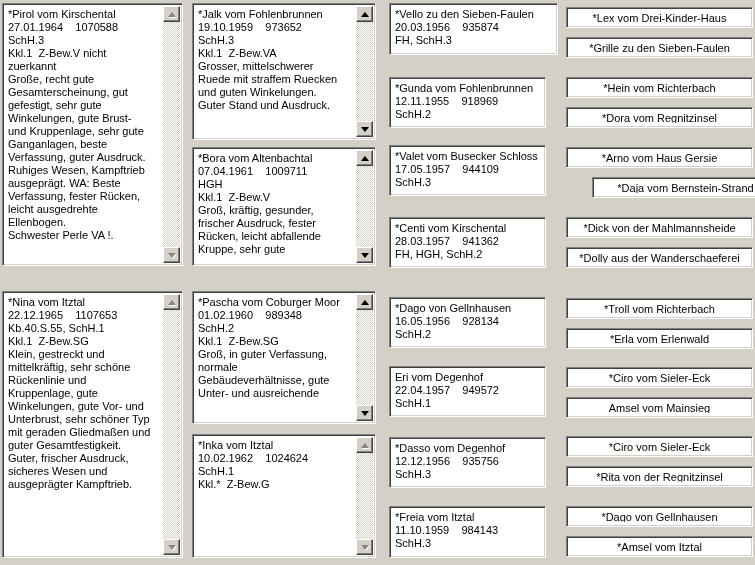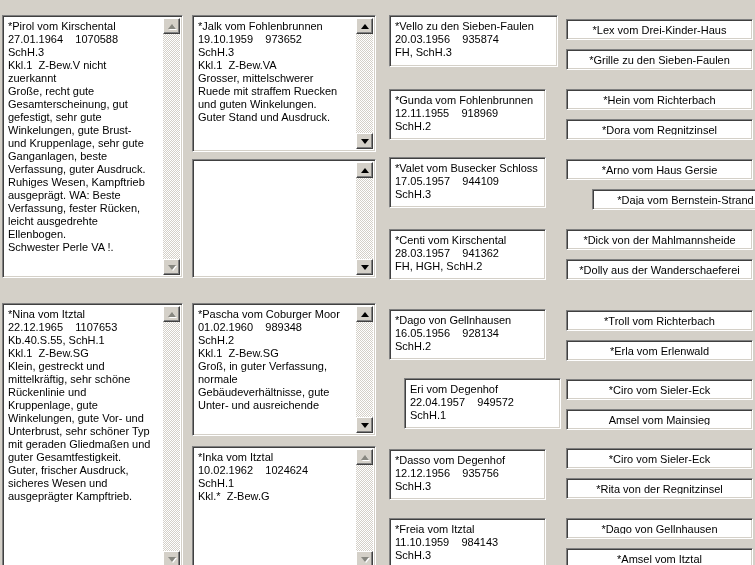--- a/index.html
+++ b/index.html
@@ -10,21 +10,20 @@
     font-family:"Liberation Sans", sans-serif;
     overflow:hidden;
   }
   .tb {
     position:absolute;
     background:#ffffff;
     border:1px solid;
     border-color:#808080 #ffffff #ffffff #808080;
     box-shadow: inset 1px 1px 0 #404040, inset -1px -1px 0 #d4d0c8;
     box-sizing:border-box;
-    margin-top:12px;
   }
   .tb-text {
     position:absolute;
     left:5px; top:4px; right:22px; bottom:4px;
     overflow:hidden;
     font-size:11px;
     line-height:13px;
     color:#000;
     white-space:pre-wrap;
   }
@@ -127,20 +126,28 @@
     <div class="sb-btn up">
         <span class="arr up"></span>
       </div>
     <div class="sb-btn down">
         <span class="arr down"></span>
       </div>
   </div>
 </div>
 
 <div class="tb" style="left:192px;top:147px;width:184px;height:119px">
+  <div class="tb-text">*Bora vom Altenbachtal
+07.04.1961    1009711
+HGH
+Kkl.1  Z-Bew.V
+Groß, kräftig, gesunder,
+frischer Ausdruck, fester
+Rücken, leicht abfallende
+Kruppe, sehr gute</div>
   <div class="vscroll">
     <div class="sb-btn up">
         <span class="arr up"></span>
       </div>
     <div class="sb-btn down">
         <span class="arr down"></span>
       </div>
   </div>
 </div>
 
@@ -196,21 +203,21 @@
 <div class="tb" style="left:389px;top:217px;width:157px;height:51px">
   <div class="tb-text noscroll">*Centi vom Kirschental
 28.03.1957    941362
 FH, HGH, SchH.2</div>
 </div>
 <div class="tb" style="left:389px;top:297px;width:157px;height:51px">
   <div class="tb-text noscroll">*Dago von Gellnhausen
 16.05.1956    928134
 SchH.2</div>
 </div>
-<div class="tb" style="left:404px;top:366px;width:157px;height:51px">
+<div class="tb" style="left:389px;top:366px;width:157px;height:51px">
   <div class="tb-text noscroll">Eri vom Degenhof
 22.04.1957    949572
 SchH.1</div>
 </div>
 <div class="tb" style="left:389px;top:437px;width:157px;height:51px">
   <div class="tb-text noscroll">*Dasso vom Degenhof
 12.12.1956    935756
 SchH.3</div>
 </div>
 <div class="tb" style="left:389px;top:506px;width:157px;height:52px">

